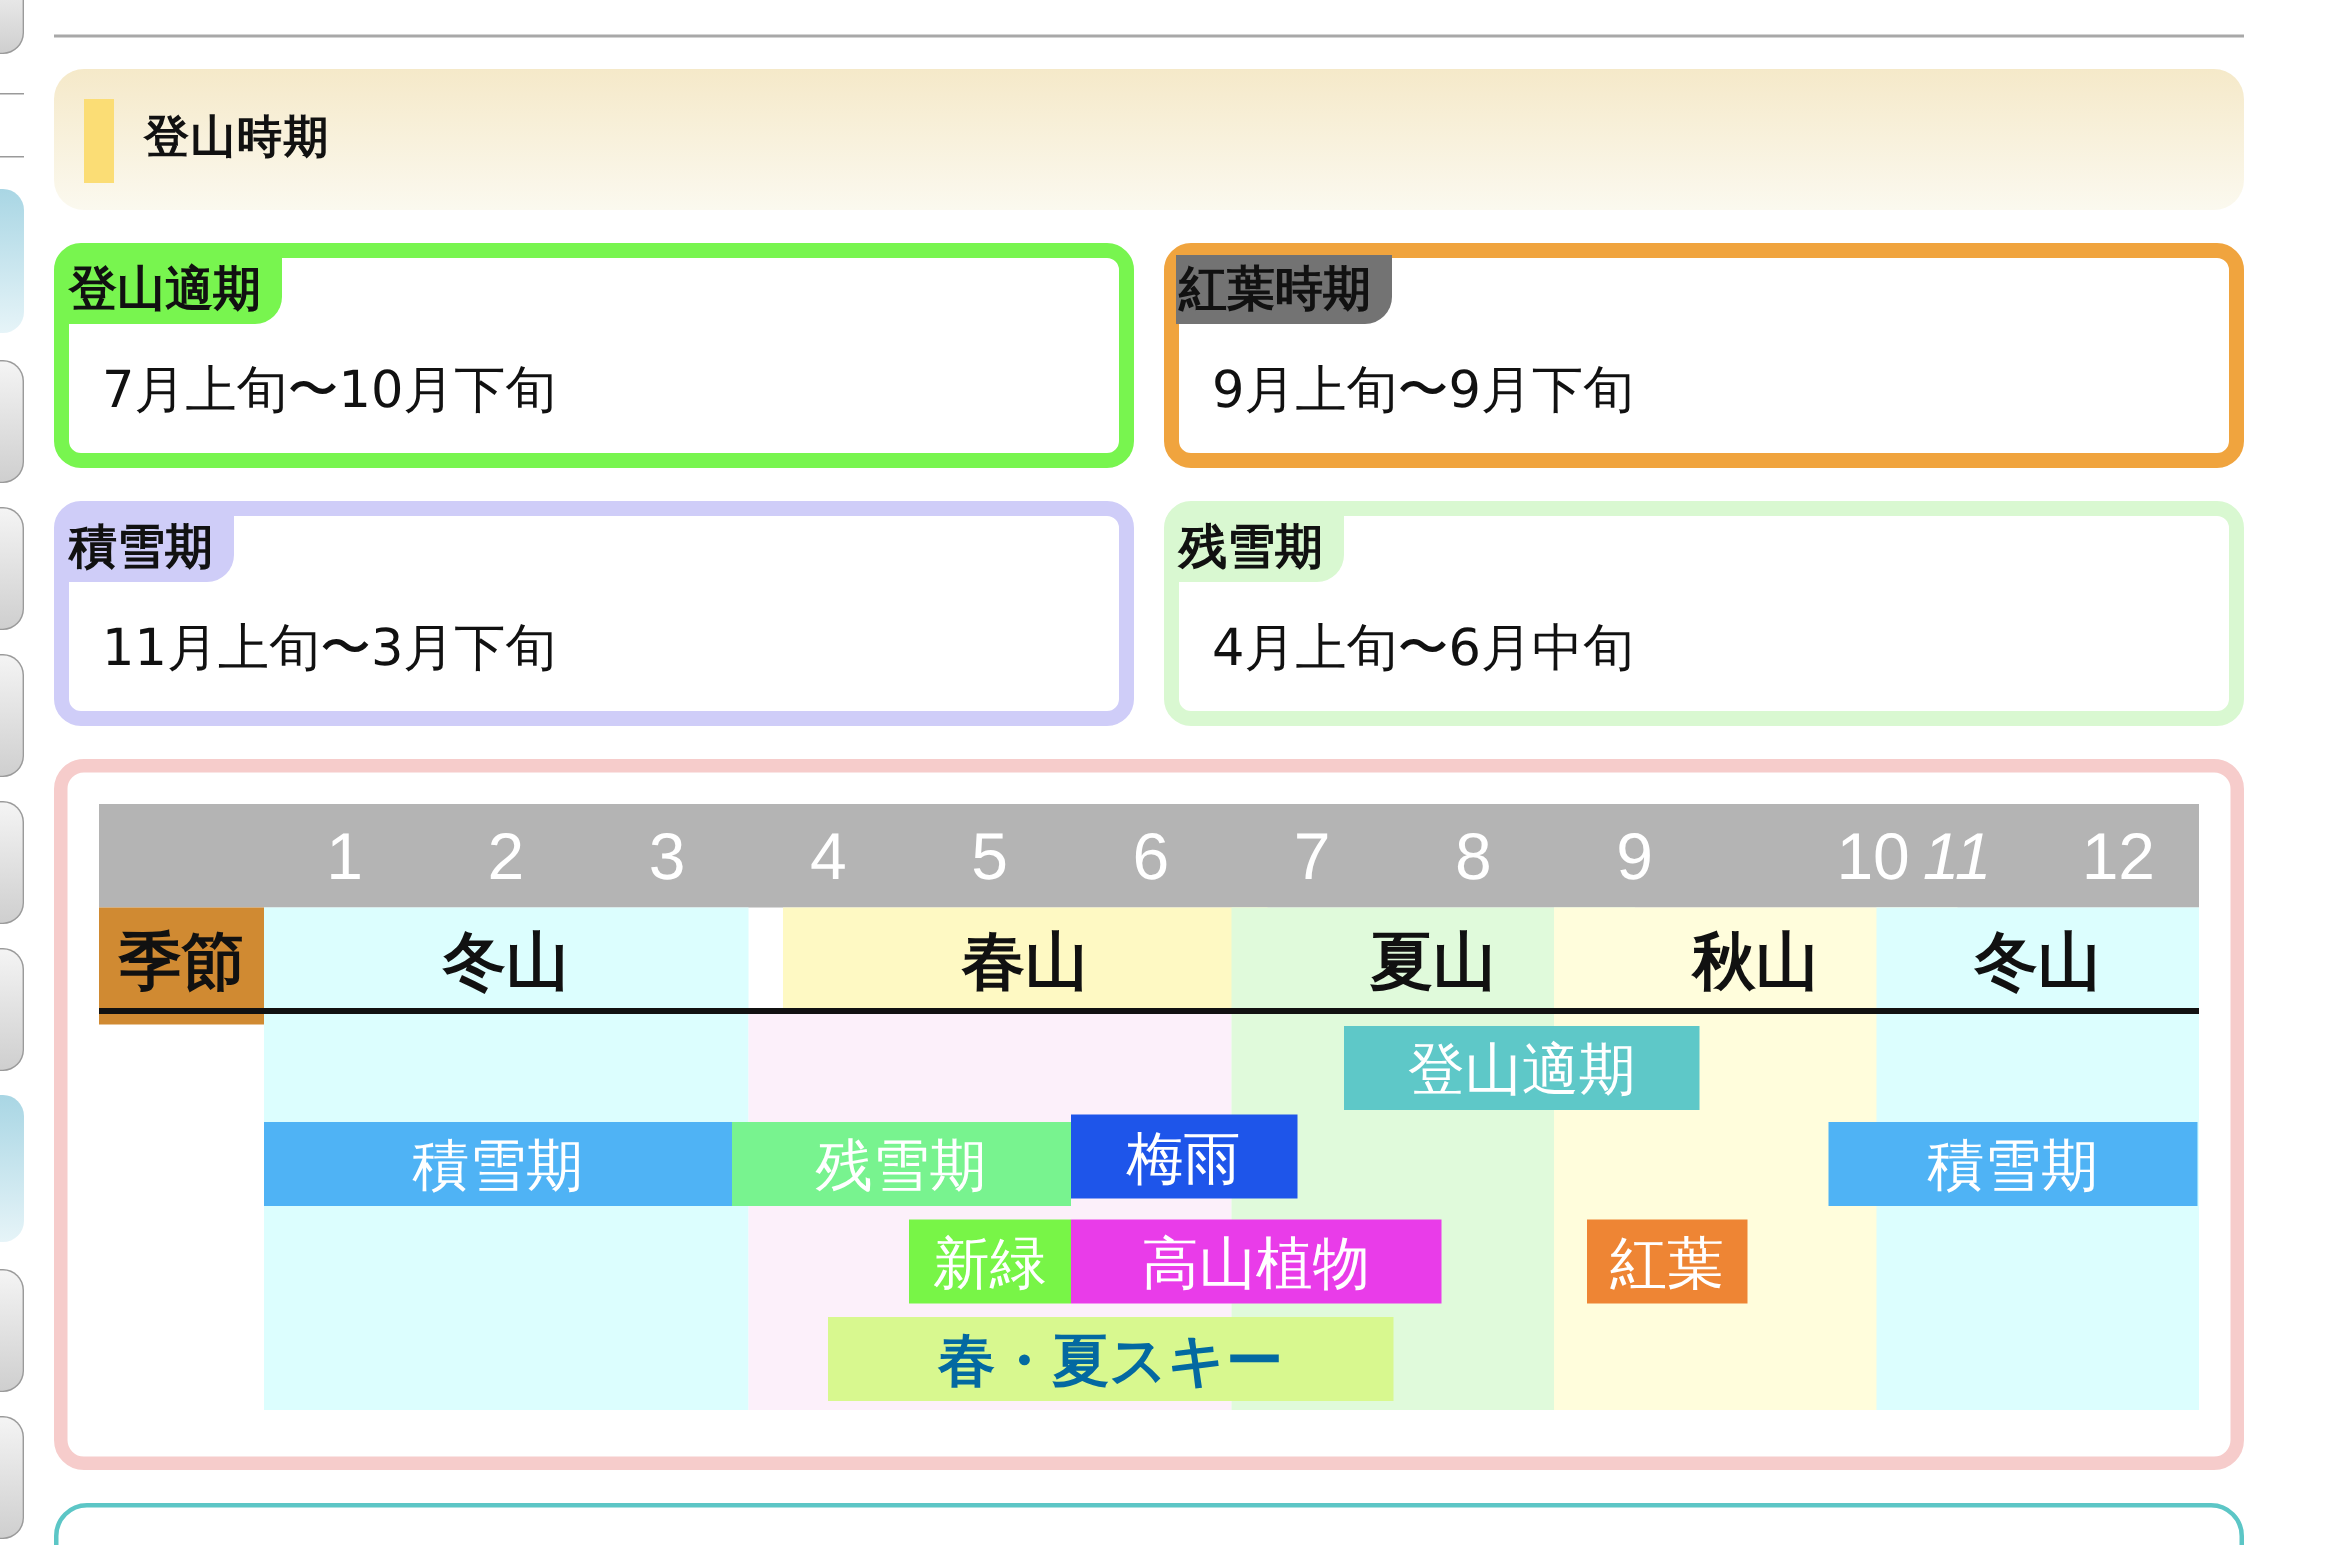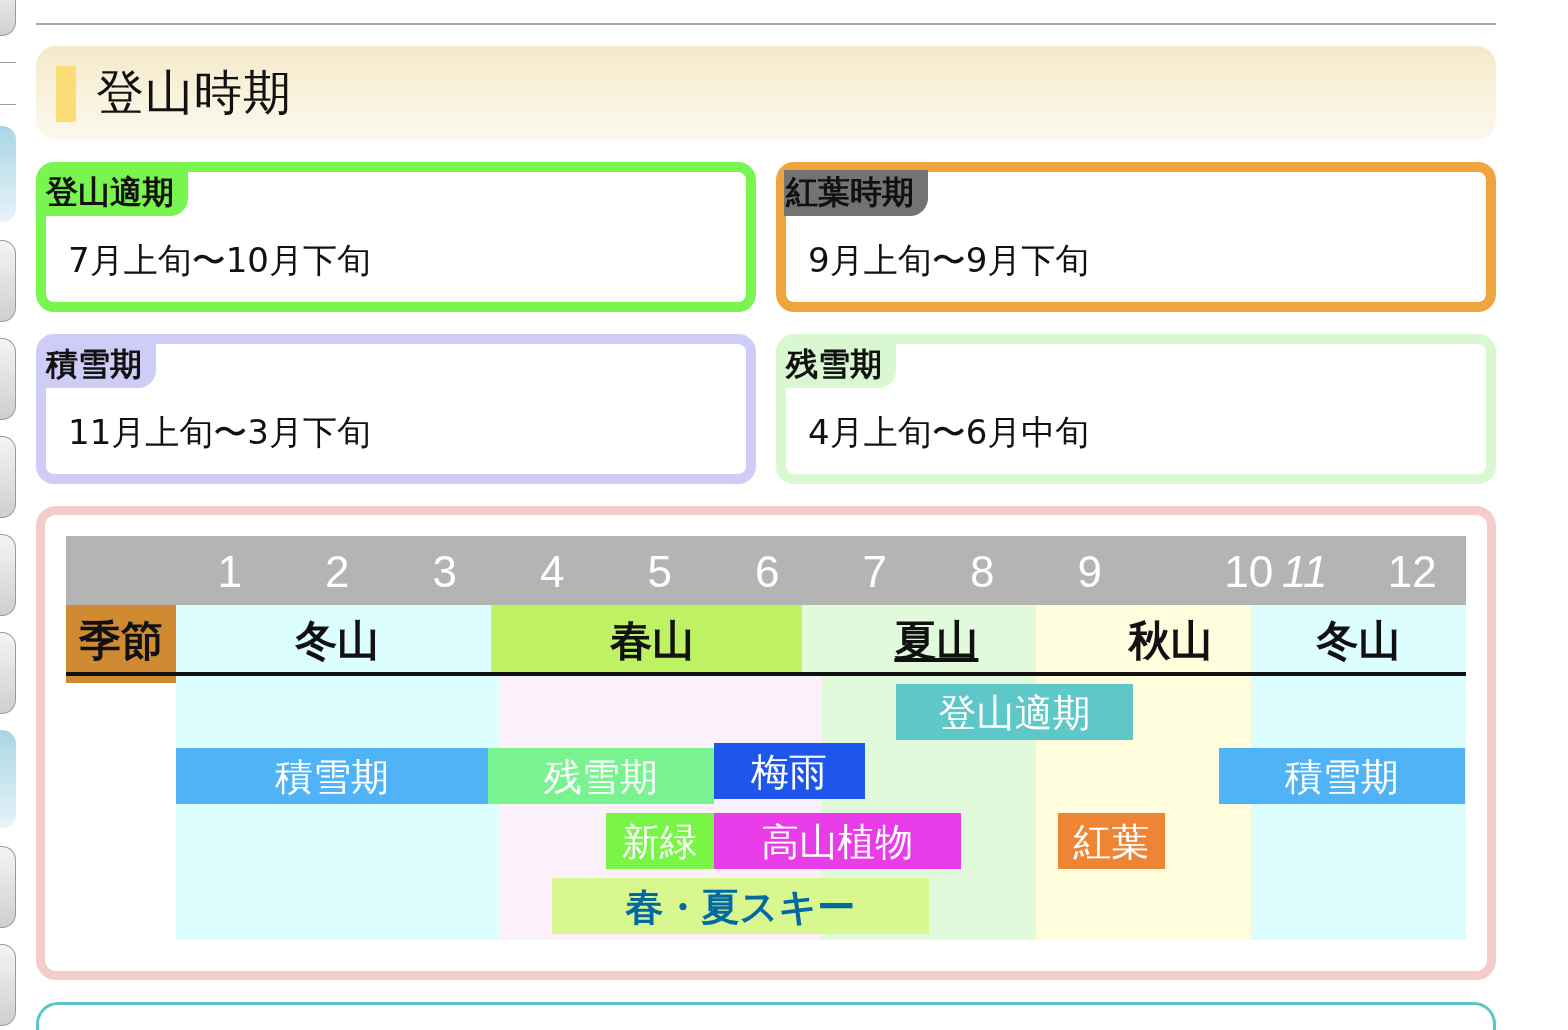--- a/index.html
+++ b/index.html
@@ -8,21 +8,21 @@
   
   .side-nav { position:absolute; left:0; top:0; width:16px; height:1030px; }
   .side-tab { position:absolute; left:-14px; width:30px; border:1px solid #9a9a9a; border-left:none; border-radius:0 14px 14px 0; background:linear-gradient(#f4f4f4,#cfcfcf); box-sizing:border-box; }
   .side-tab.blue { background:linear-gradient(#a9d6e4,#e6f4f8); border:none; }
   .side-line { position:absolute; left:0; width:16px; height:1px; background:#9a9a9a; }
 
   .top-divider { position:absolute; left:36px; top:23px; width:1460px; height:2px; background:#a8a8a8; }
 
   .section-header { position:absolute; left:36px; top:46px; width:1460px; height:94px; border-radius:20px; background:linear-gradient(#f5e9c9,#fbf9ef); }
   .section-header .bar { position:absolute; left:20px; top:20px; width:20px; height:56px; background:#fbdd75; }
-  .section-header .title { position:absolute; left:60px; top:18px; font-size:48px; font-weight:normal; color:#111; letter-spacing:1px; line-height:56px; }
+  .section-header .title { position:absolute; left:60px; top:18px; font-size:30px; font-weight:bold; color:#111; letter-spacing:1px; line-height:56px; }
 
   .card { position:absolute; width:720px; height:150px; box-sizing:border-box; border:10px solid; border-radius:18px; background:#fff; }
   .card .tag { position:absolute; left:-2px; top:-2px; padding:0 14px 0 2px; height:46px; line-height:44px; font-size:32px; font-weight:bold; color:#111; border-radius:0 0 18px 0; }
   .card .range { position:absolute; left:22px; top:68px; font-size:34px; color:#111; line-height:40px; }
 
   .chart-frame { position:absolute; left:36px; top:506px; width:1460px; height:474px; box-sizing:border-box; border:9px solid #f6cccb; border-radius:20px; background:#fff; }
   .chart { position:absolute; left:66px; top:536px; width:1400px; height:404px; }
   .month-head { position:absolute; left:0; top:0; width:1400px; height:69px; background:#b4b4b4; }
   .month { position:absolute; top:0; height:69px; line-height:72px; text-align:center; color:#fff; font-size:44px; font-family:"Liberation Sans",sans-serif; }
   .row-label { position:absolute; left:0; width:110px; background:#d08a32; color:#111; font-weight:bold; text-align:center; font-size:42px; }
@@ -91,23 +91,23 @@
       <div class="month" style="left: 862.5px; width: 107.5px;">8</div>
       <div class="month" style="left: 970px; width: 107.5px;">9</div>
       <div class="month" style="left: 1129px; width: 107.5px;">10</div>
       <div class="month" style="left: 1185px; width: 107.5px; font-style: italic;">11</div>
       <div class="month" style="left: 1292.5px; width: 107.5px;">12</div>
     </div>
   <div class="row-label" style="top:69px;height:78px;line-height:72px;">季節</div>
   <div id="season-layer">
       <div class="season" style="left: 110px; width: 322.5px; background: rgb(220, 254, 254);">冬山</div>
       <div class="season-body" style="left: 110px; width: 322.5px; background: rgb(220, 254, 254);"></div>
-      <div class="season" style="left: 425px; width: 322.5px; background: #bef264;">春山</div>
+      <div class="season" style="left: 456px; width: 322.5px; background: #fef9c3;">春山</div>
       <div class="season-body" style="left: 432.5px; width: 322.5px; background: rgb(252, 240, 250);"></div>
-      <div class="season" style="left: 736px; width: 268.75px; background: rgb(224, 250, 219); text-decoration: underline;">夏山</div>
+      <div class="season" style="left: 755px; width: 268.75px; background: rgb(224, 250, 219);">夏山</div>
       <div class="season-body" style="left: 755px; width: 268.75px; background: rgb(224, 250, 219);"></div>
       <div class="season" style="left: 970px; width: 268.75px; background: rgb(255, 253, 220);">秋山</div>
       <div class="season-body" style="left: 970px; width: 268.75px; background: rgb(255, 253, 220);"></div>
       <div class="season" style="left: 1185px; width: 215px; background: rgb(220, 254, 254);">冬山</div>
       <div class="season-body" style="left: 1185px; width: 215px; background: rgb(220, 254, 254);"></div>
     </div>
   <div class="season-line"></div>
   <div id="event-layer">
       <div class="event" style="left: 830.25px; width: 236.5px; top: 148px; background: rgb(94, 200, 200);">登山適期</div>
       <div class="event" style="left: 110px; width: 311.75px; top: 212px; background: rgb(79, 179, 245);">積雪期</div>

